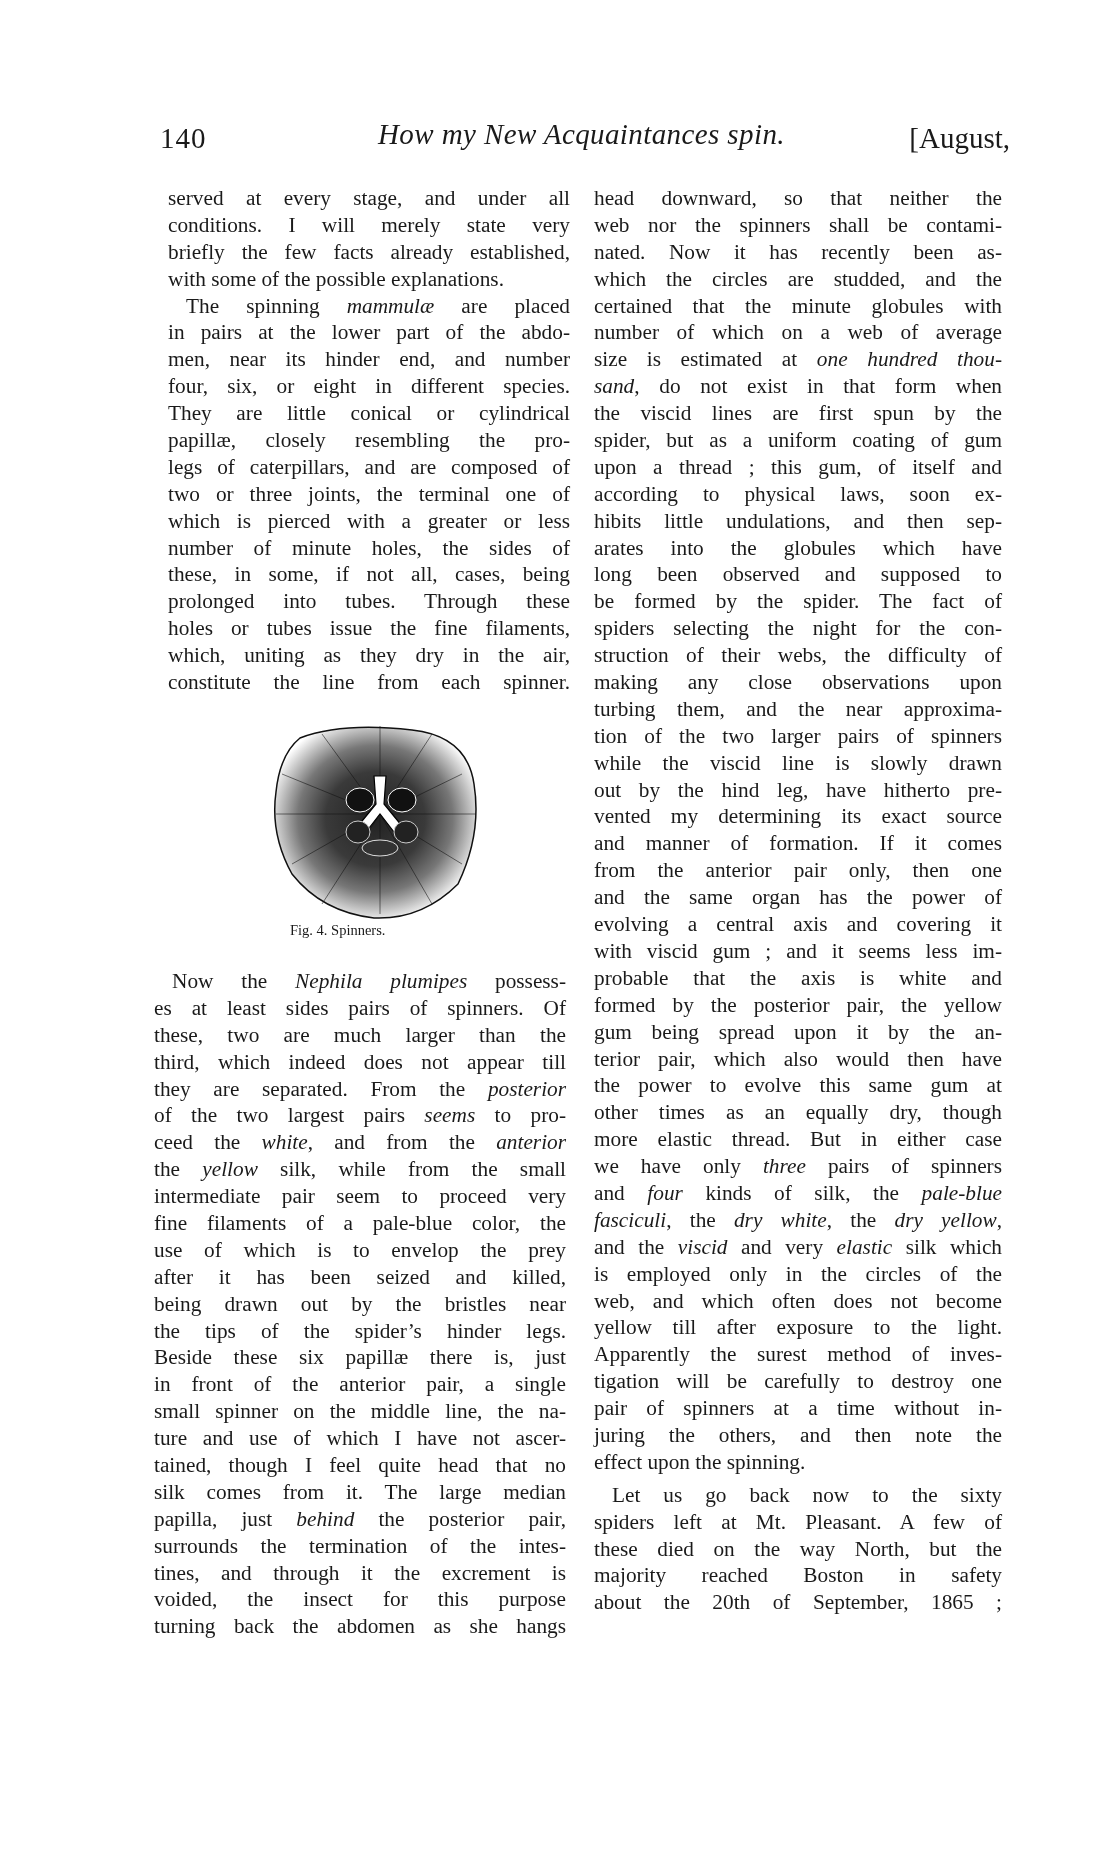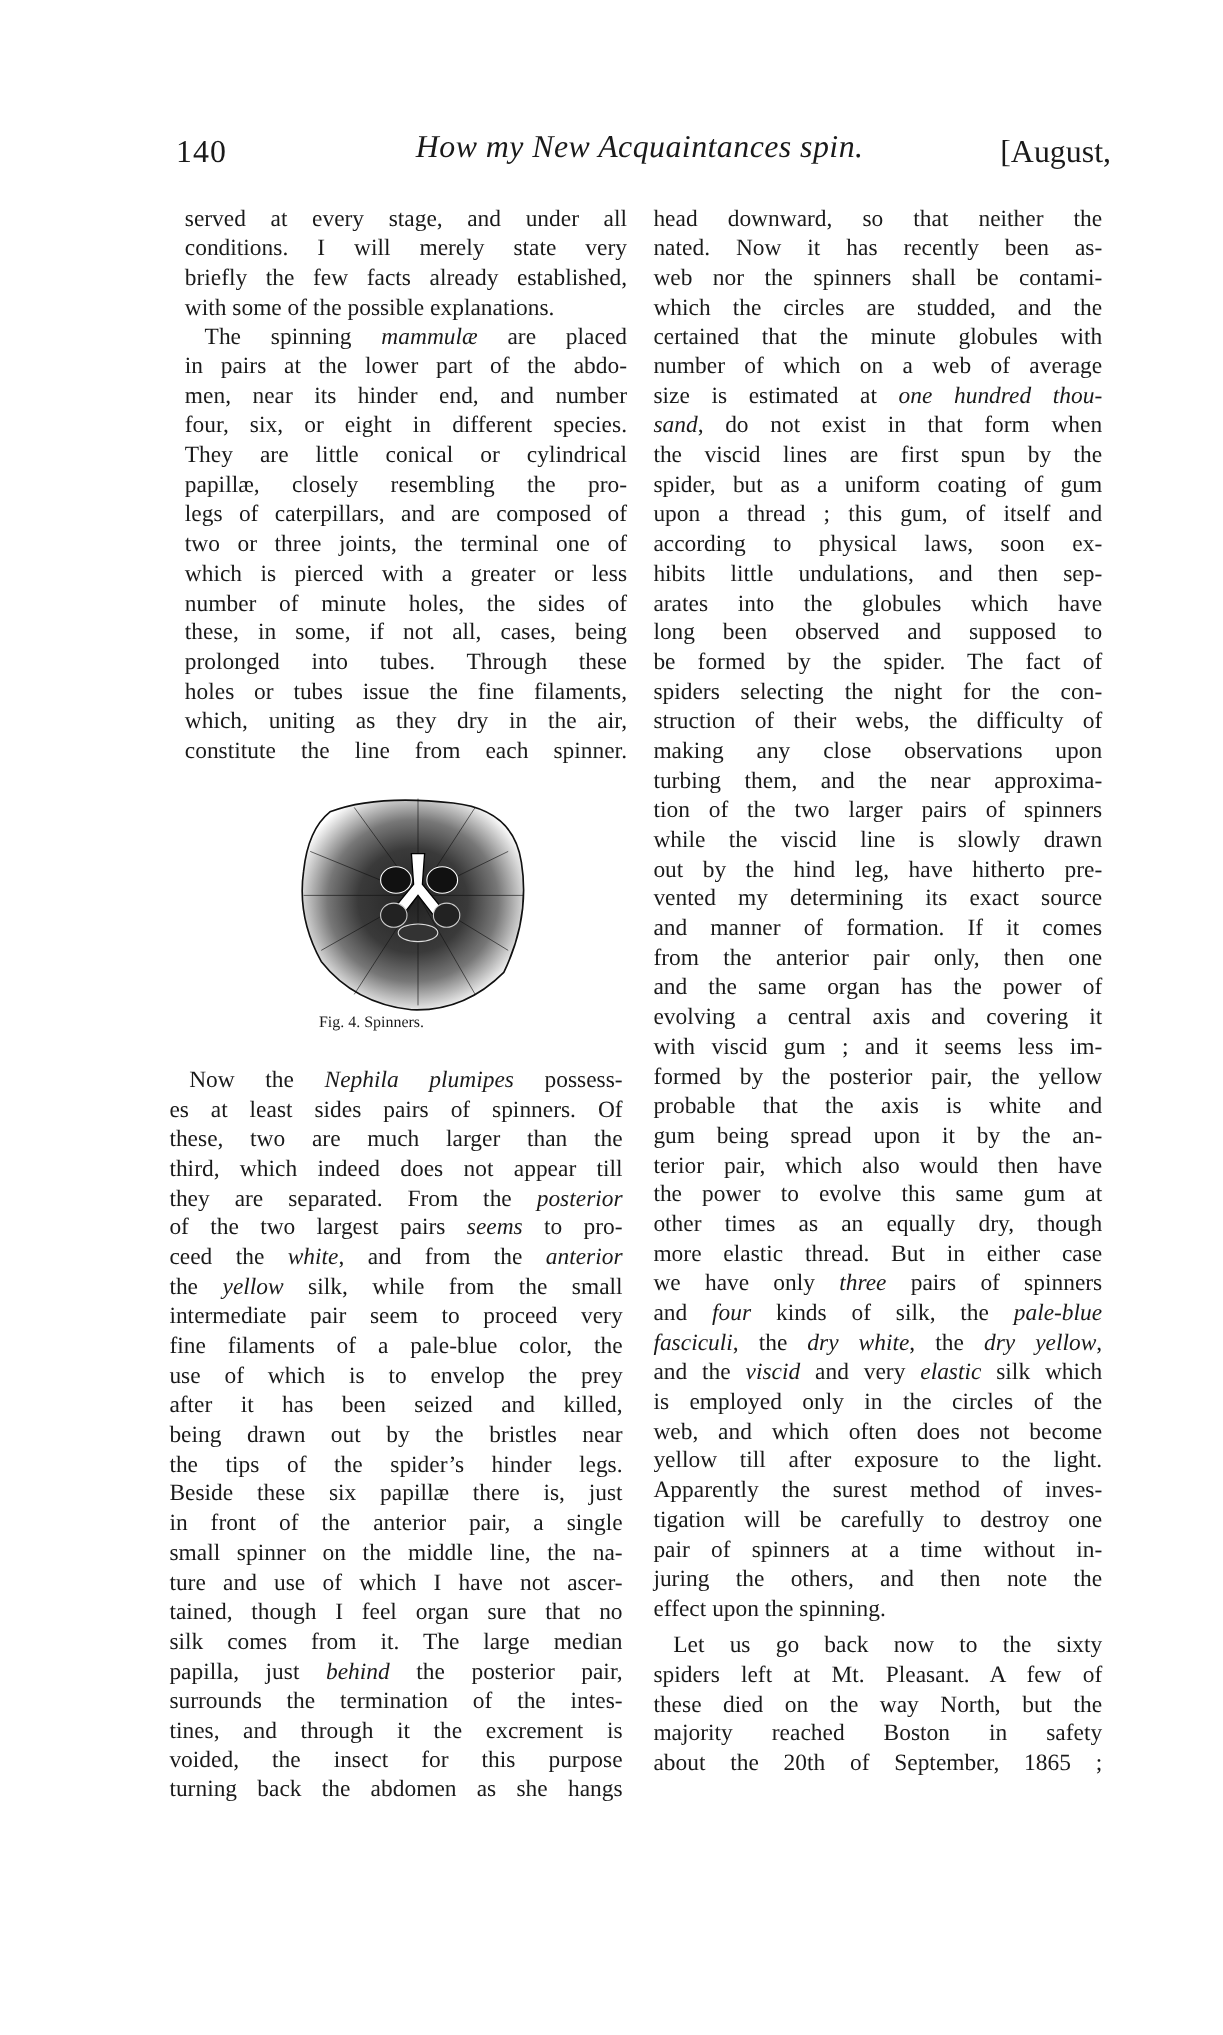--- a/index.html
+++ b/index.html
@@ -194,33 +194,33 @@
       <span class="line"><span>intermediate pair seem to proceed very</span></span>
       <span class="line"><span>fine filaments of a pale-blue color, the</span></span>
       <span class="line"><span>use of which is to envelop the prey</span></span>
       <span class="line"><span>after it has been seized and killed,</span></span>
       <span class="line"><span>being drawn out by the bristles near</span></span>
       <span class="line"><span>the tips of the spider’s hinder legs.</span></span>
       <span class="line"><span>Beside these six papillæ there is, just</span></span>
       <span class="line"><span>in front of the anterior pair, a single</span></span>
       <span class="line"><span>small spinner on the middle line, the na-</span></span>
       <span class="line"><span>ture and use of which I have not ascer-</span></span>
-      <span class="line"><span>tained, though I feel organ sure that no</span></span>
+      <span class="line"><span>tained, though I feel quite head that no</span></span>
       <span class="line"><span>silk comes from it.  The large median</span></span>
       <span class="line"><span>papilla, just </span><i>behind</i><span> the posterior pair,</span></span>
       <span class="line"><span>surrounds the termination of the intes-</span></span>
       <span class="line"><span>tines, and through it the excrement is</span></span>
       <span class="line"><span>voided, the insect for this purpose</span></span>
       <span class="line"><span>turning back the abdomen as she hangs</span></span>
     </div>
 
   <div class="col col-right" id="right-col">
       <span class="line"><span>head downward, so that neither the</span></span>
+      <span class="line"><span>web nor the spinners shall be contami-</span></span>
       <span class="line"><span>nated.  Now it has recently been as-</span></span>
-      <span class="line"><span>web nor the spinners shall be contami-</span></span>
       <span class="line"><span>which the circles are studded, and the</span></span>
       <span class="line"><span>certained that the minute globules with</span></span>
       <span class="line"><span>number of which on a web of average</span></span>
       <span class="line"><span>size is estimated at </span><i>one hundred thou-</i></span>
       <span class="line"><i>sand</i><span>, do not exist in that form when</span></span>
       <span class="line"><span>the viscid lines are first spun by the</span></span>
       <span class="line"><span>spider, but as a uniform coating of gum</span></span>
       <span class="line"><span>upon a thread ; this gum, of itself and</span></span>
       <span class="line"><span>according to physical laws, soon ex-</span></span>
       <span class="line"><span>hibits little undulations, and then sep-</span></span>
@@ -233,22 +233,22 @@
       <span class="line"><span>turbing them, and the near approxima-</span></span>
       <span class="line"><span>tion of the two larger pairs of spinners</span></span>
       <span class="line"><span>while the viscid line is slowly drawn</span></span>
       <span class="line"><span>out by the hind leg, have hitherto pre-</span></span>
       <span class="line"><span>vented my determining its exact source</span></span>
       <span class="line"><span>and manner of formation.  If it comes</span></span>
       <span class="line"><span>from the anterior pair only, then one</span></span>
       <span class="line"><span>and the same organ has the power of</span></span>
       <span class="line"><span>evolving a central axis and covering it</span></span>
       <span class="line"><span>with viscid gum ; and it seems less im-</span></span>
+      <span class="line"><span>probable that the axis is white and</span></span>
       <span class="line"><span>formed by the posterior pair, the yellow</span></span>
-      <span class="line"><span>probable that the axis is white and</span></span>
       <span class="line"><span>gum being spread upon it by the an-</span></span>
       <span class="line"><span>terior pair, which also would then have</span></span>
       <span class="line"><span>the power to evolve this same gum at</span></span>
       <span class="line"><span>other times as an equally dry, though</span></span>
       <span class="line"><span>more elastic thread.  But in either case</span></span>
       <span class="line"><span>we have only </span><i>three</i><span> pairs of spinners</span></span>
       <span class="line"><span>and </span><i>four</i><span> kinds of silk, the </span><i>pale-blue</i></span>
       <span class="line"><i>fasciculi</i><span>, the </span><i>dry white</i><span>, the </span><i>dry yellow</i><span>,</span></span>
       <span class="line"><span>and the </span><i>viscid</i><span> and very </span><i>elastic</i><span> silk which</span></span>
       <span class="line"><span>is employed only in the circles of the</span></span>

